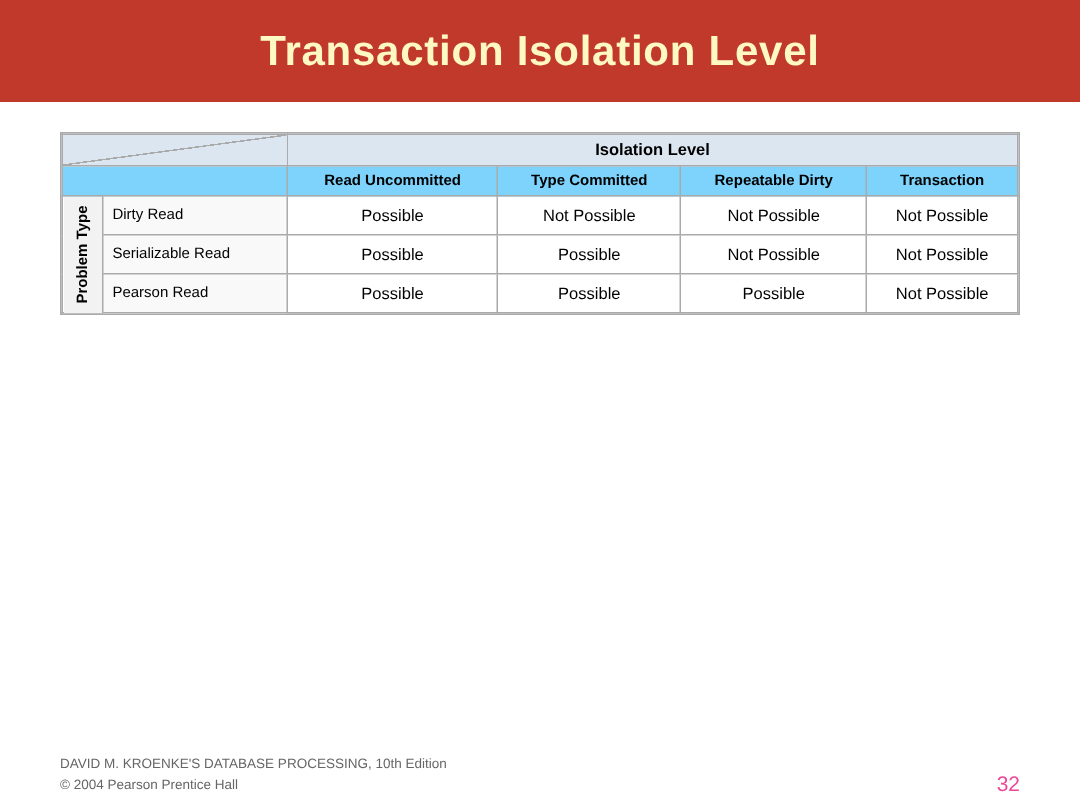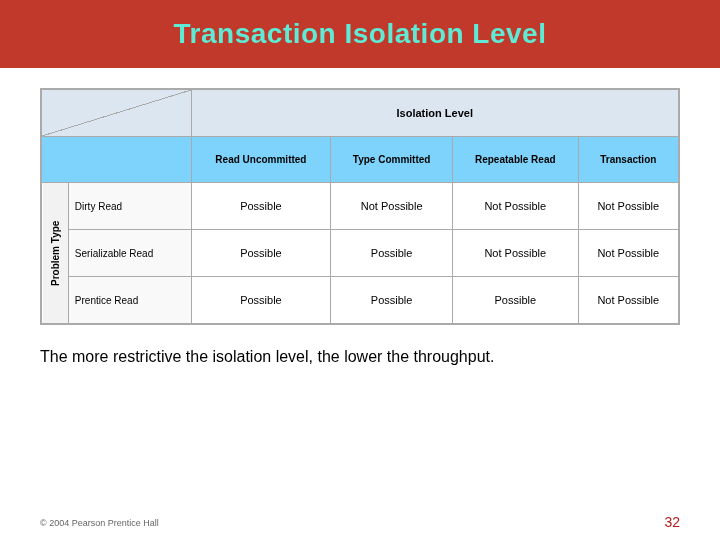--- a/index.html
+++ b/index.html
@@ -16,21 +16,21 @@
     .slide {
       width: 720px;
       height: 540px;
       padding: 0;
       display: flex;
       flex-direction: column;
     }
 
     .title-bar {
       background: #c0392b;
-      color: #5eead4;
+      color: #fef9c3;
       text-align: center;
       padding: 18px 20px;
       font-size: 28px;
       font-weight: bold;
       letter-spacing: 0.5px;
     }
 
     .content {
       flex: 1;
       padding: 20px 40px 10px 40px;
@@ -45,21 +45,21 @@
       font-size: 11px;
     }
 
     table {
       border-collapse: collapse;
       width: 100%;
     }
 
     th, td {
       border: 1px solid #aaa;
-      padding: 17px 6px;
+      padding: 4px 6px;
       text-align: center;
       vertical-align: middle;
     }
 
     .header-top th {
       background: #dce6f1;
       font-weight: bold;
       font-size: 11px;
     }
 
@@ -129,21 +129,21 @@
     }
 
     .footer-left {
       font-size: 9px;
       color: #666;
       line-height: 1.5;
     }
 
     .footer-page {
       font-size: 14px;
-      color: #b91c1c;
+      color: #ec4899;
     }
 
     .isolation-level-header {
       font-weight: bold;
       background: #dce6f1;
       font-size: 11px;
     }
   </style>
 </head>
 <body>
@@ -165,21 +165,21 @@
           </tr>
           <tr class="header-sub">
             <th colspan="2"></th>
             <th>
               <span>Read Uncommitted</span>
             </th>
             <th>
               <span>Type Committed</span>
             </th>
             <th>
-              <span>Repeatable Read</span>
+              <span>Repeatable Dirty</span>
             </th>
             <th>
               <span>Transaction</span>
             </th>
           </tr>
         </thead>
         <tbody>
           <tr>
             <td rowspan="3" class="problem-type-cell">
               <span>Problem Type</span>
@@ -212,43 +212,41 @@
             </td>
             <td class="not-possible">
               <span>Not Possible</span>
             </td>
             <td class="not-possible">
               <span>Not Possible</span>
             </td>
           </tr>
           <tr>
             <td class="row-label">
-              <span>Prentice Read</span>
+              <span>Pearson Read</span>
             </td>
             <td class="possible">
               <span>Possible</span>
             </td>
             <td class="possible">
               <span>Possible</span>
             </td>
             <td class="possible">
               <span>Possible</span>
             </td>
             <td class="not-possible">
               <span>Not Possible</span>
             </td>
           </tr>
         </tbody>
       </table>
     </div>
 
-    <p class="description-text">
-      <span>The more restrictive the isolation level, the lower the throughput.</span>
-    </p>
   </div>
 
   <div class="footer">
     <div class="footer-left">
+      <div>DAVID M. KROENKE'S DATABASE PROCESSING, 10th Edition</div>
       <div>© 2004 Pearson Prentice Hall</div>
     </div>
     <div class="footer-page">32</div>
   </div>
 </div>
 
 </body></html>

